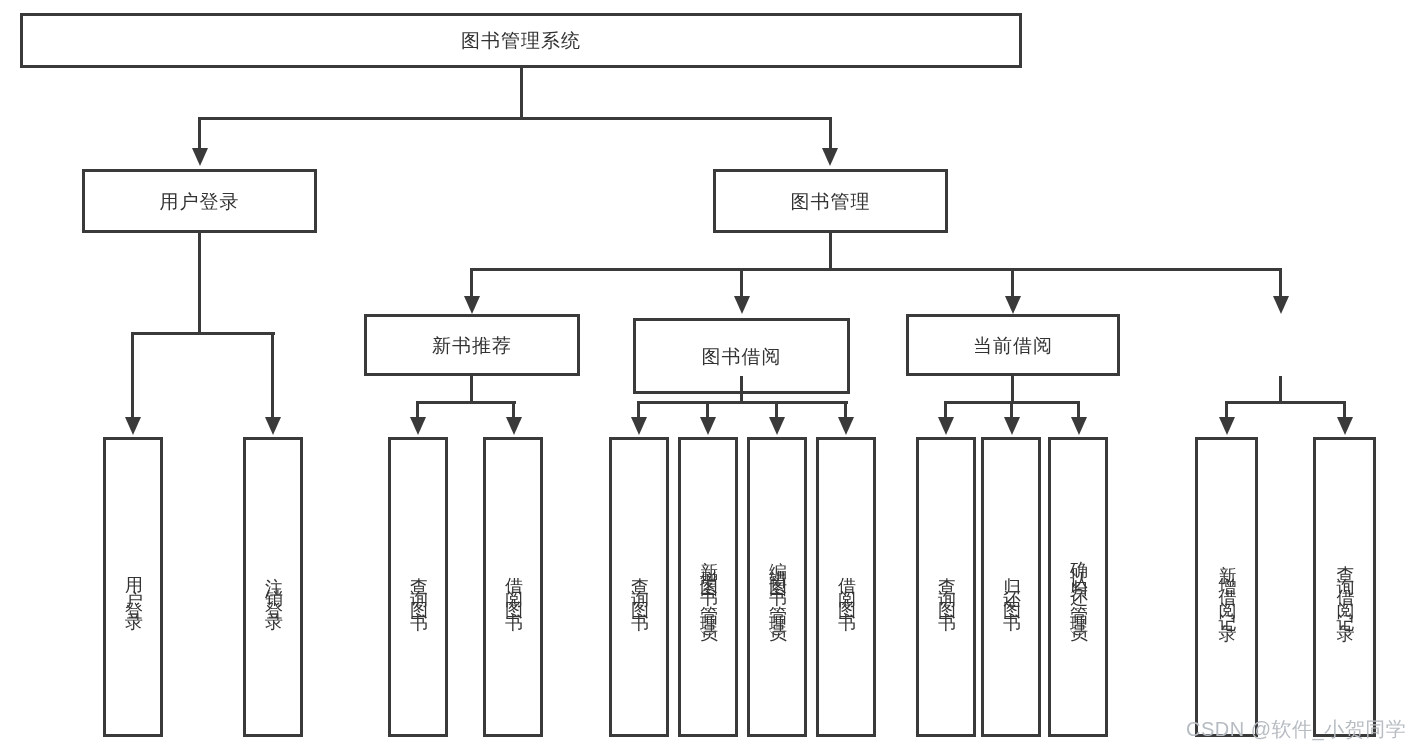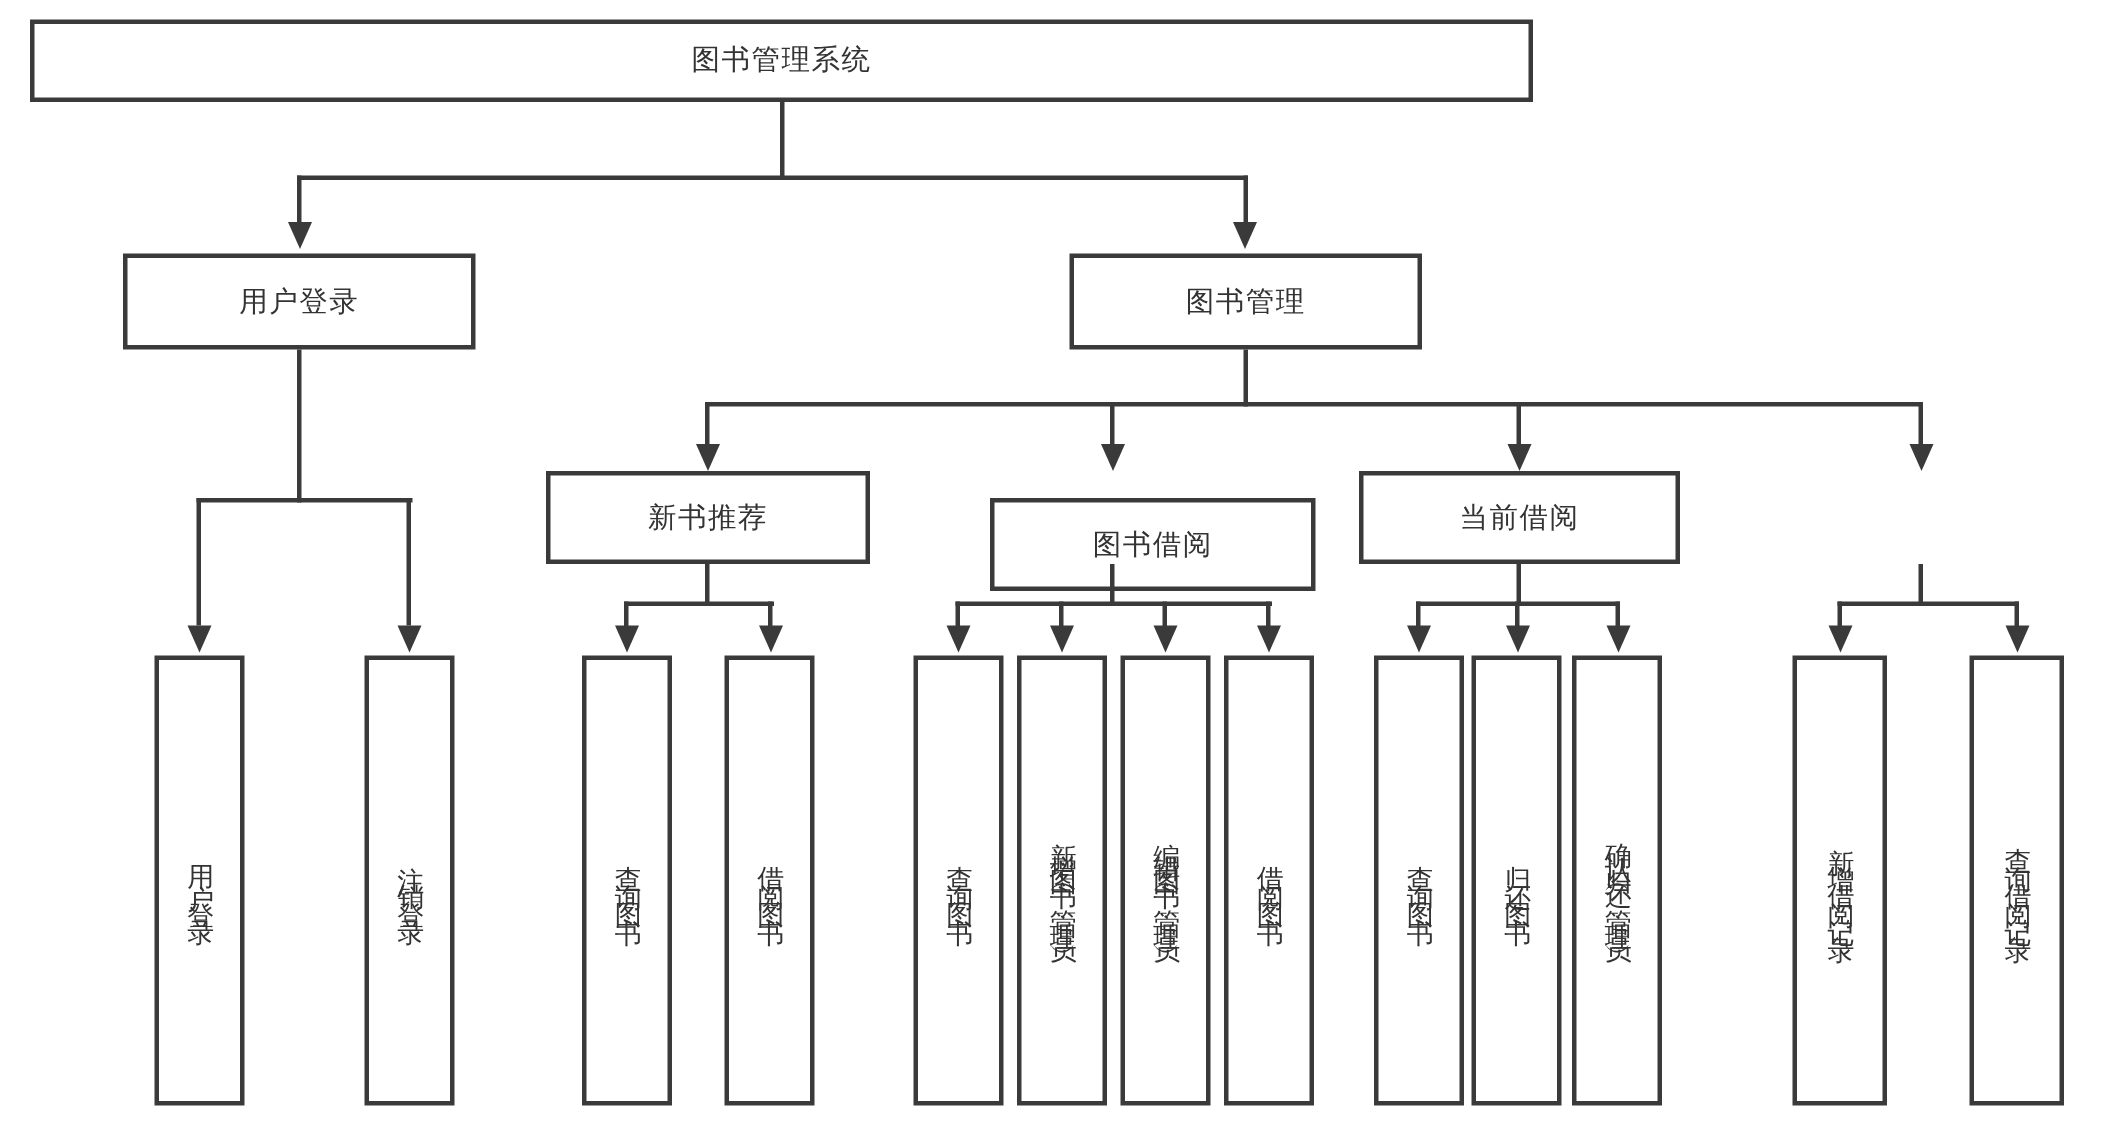--- a/index.html
+++ b/index.html
@@ -44,21 +44,21 @@
   <div class="box hbox" style="left:82px;top:169px;width:235px;height:64px;">
     <span>用户登录</span>
   </div>
   <div class="box hbox" style="left:364px;top:314px;width:216px;height:62px;">
     <span>新书推荐</span>
   </div>
 
   <div class="box hbox" style="left:713px;top:169px;width:235px;height:64px;">
     <span>图书管理</span>
   </div>
-  <div class="box hbox" style="left:633px;top:332px;width:217px;height:62px;margin-left:27px;">
+  <div class="box hbox" style="left:633px;top:318px;width:217px;height:76px;">
     <span>图书借阅</span>
   </div>
   <div class="box hbox" style="left:906px;top:314px;width:214px;height:62px;">
     <span>当前借阅</span>
   </div>
 
   <div class="box vbox" style="left:103px;top:437px;width:60px;height:300px;">
     <span>用户登录</span>
   </div>
   <div class="box vbox" style="left:243px;top:437px;width:60px;height:300px;">
@@ -154,14 +154,15 @@
   <div class="vl" style="left:1077px;top:401px;height:17px;"></div>
   <div class="ar" style="left:1071px;top:417px;"></div>
 
   <div class="vl" style="left:1279px;top:376px;height:28px;"></div>
   <div class="hl" style="left:1225px;top:401px;width:121px;"></div>
   <div class="vl" style="left:1225px;top:401px;height:17px;"></div>
   <div class="ar" style="left:1219px;top:417px;"></div>
   <div class="vl" style="left:1343px;top:401px;height:17px;"></div>
   <div class="ar" style="left:1337px;top:417px;"></div>
 
+  <div class="watermark">CSDN @软件_小贺同学</div>
 
 </div>
 
 </body></html>

